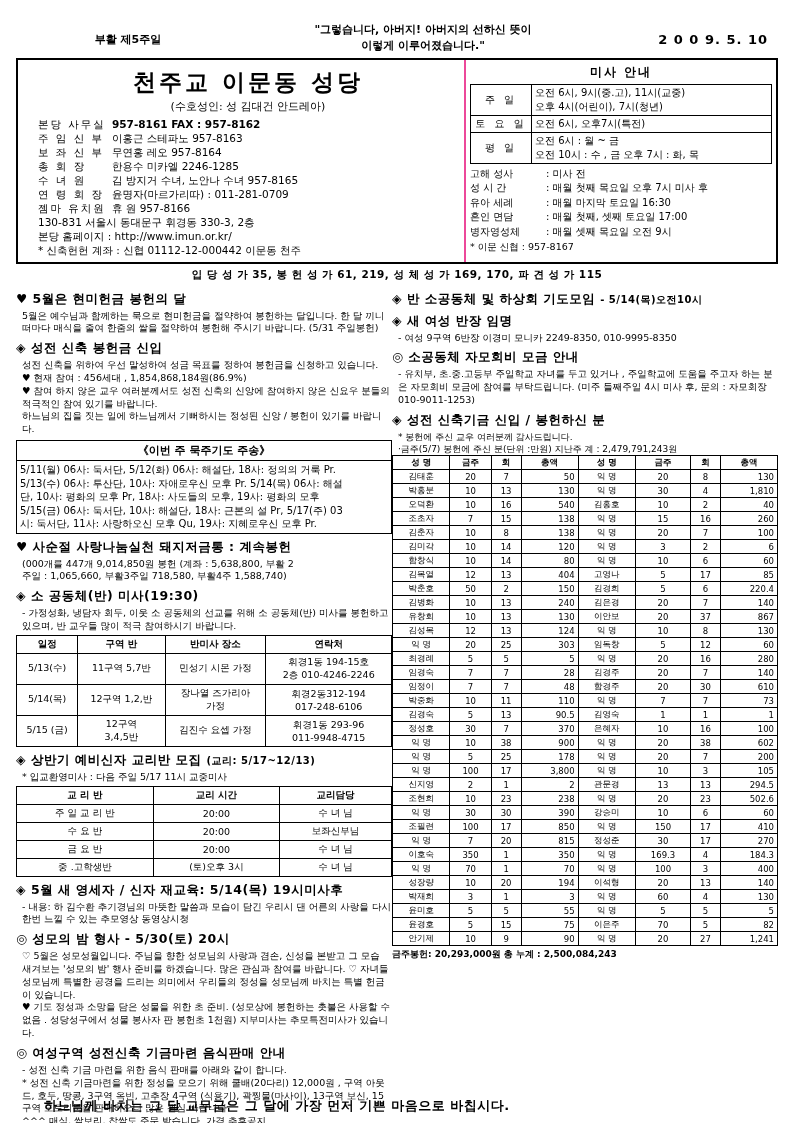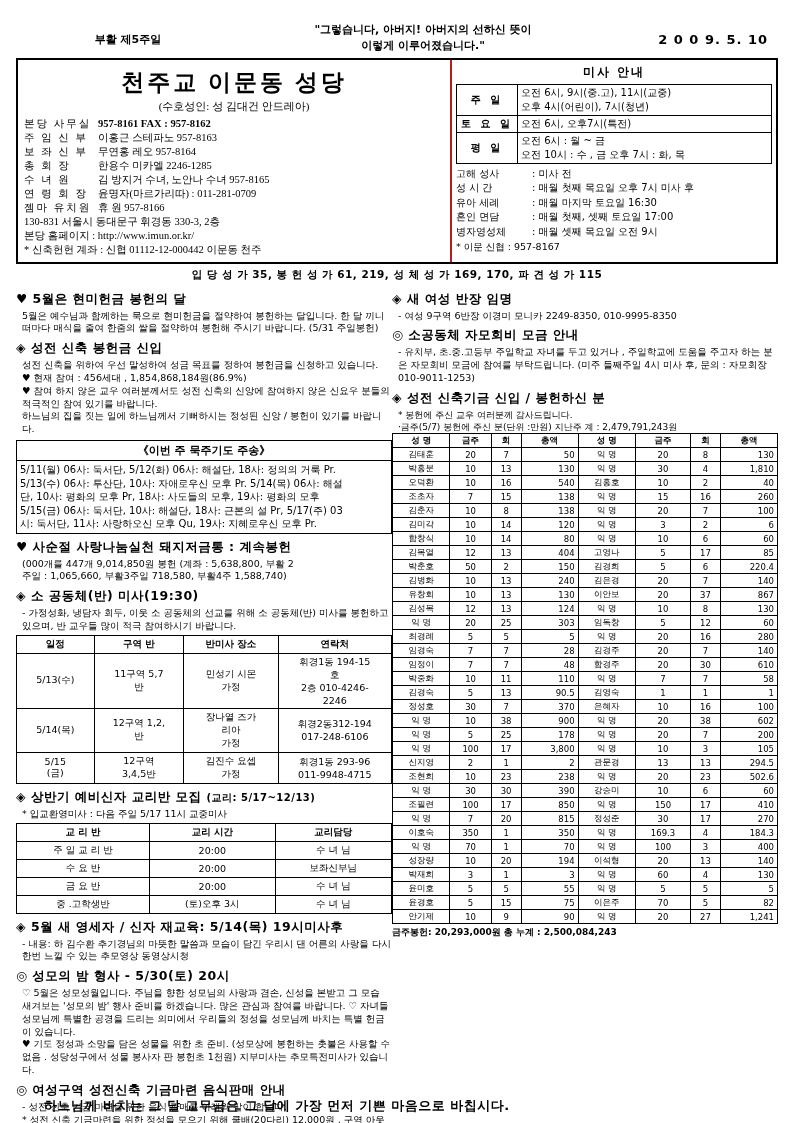--- a/index.html
+++ b/index.html
@@ -14,35 +14,35 @@
   .page { position:relative; width:794px; height:1123px; box-sizing:border-box; padding:0; }
 
   
   .top-header { display:flex; align-items:center; padding:22px 26px 4px 28px; }
   .th-left { width:200px; font-size:11px; font-weight:bold; text-align:center; padding-top:4px;}
   .th-mid { flex:1; text-align:center; font-size:11px; font-weight:bold; line-height:1.45; }
   .th-right { width:150px; text-align:right; font-size:13px; font-weight:bold; letter-spacing:1px; padding-top:4px;}
 
   
   .masthead { display:flex; margin:0 16px; border:2px solid #000; }
-  .mh-left { width:420px; border-right:2px solid #b91c1c; padding:4px 6px 4px 6px;font-family:Liberation Serif, serif; }
+  .mh-left { width:420px; border-right:2px solid #ec4899; padding:4px 6px 4px 20px; }
   .mh-title { text-align:center; font-size:23px; font-weight:bold; letter-spacing:3px; margin:3px 0 1px; }
   .mh-sub { text-align:center; font-size:11px; margin-bottom:3px; }
   .mh-lines { font-size:10.5px; line-height:1.34; }
   .mh-lines .row { display:flex; }
   .mh-lines .lbl { width:74px; letter-spacing:2px; }
   .mh-lines .val { flex:1; }
   .mh-lines .b { font-weight:bold; }
   .mh-free { font-size:10.5px; line-height:1.34; }
 
   .mh-right { flex:1; padding:3px 4px; }
   .mh-right .cap { text-align:center; font-weight:bold; font-size:12px; margin:1px 0 3px; letter-spacing:2px;}
   table.misa { width:100%; border-collapse:collapse; font-size:10px; }
   table.misa td { border:1px solid #000; padding:1px 3px; vertical-align:middle; }
-  table.misa td.k { width:54px; text-align:center; font-weight:bold; letter-spacing:3px;}
+  table.misa td.k { width:54px; text-align:center; font-weight:normal; letter-spacing:3px;}
   .sub2 { font-size:10px; line-height:1.45; margin-top:3px; }
   .sub2 .r { display:flex; }
   .sub2 .r .a { width:76px; }
   .sub2 .r .b { flex:1; }
   .mh-tel { font-size:9.5px; margin-top:2px; }
 
   
   .hymnbar { text-align:center; font-size:10.5px; font-weight:bold; margin:4px 0 4px; letter-spacing:0.5px;}
 
   
@@ -51,21 +51,21 @@
   .col.left { width:376px; }
   .col.right { flex:1; }
 
   h3.sec { font-size:12.5px; font-weight:bold; margin:5px 0 2px; letter-spacing:0.5px;}
   .body { font-size:9.5px; line-height:1.35; margin:0 0 2px 6px; }
 
   .boxhead { border:1.5px solid #000; text-align:center; font-weight:bold; font-size:11px; padding:2px 0; margin:4px 0 0; }
   .prayer { border:1.5px solid #000; border-top:none; font-size:10px; line-height:1.35; padding:2px 3px; }
 
   table.grid { width:100%; border-collapse:collapse; font-size:9.5px; }
-  table.grid td, table.grid th { border:1px solid #000; padding:2px 18px; text-align:center; font-weight:normal; }
+  table.grid td, table.grid th { border:1px solid #000; padding:2px 3px; text-align:center; font-weight:normal; }
   table.grid th { font-weight:bold; }
 
   
   table.don { width:100%; border-collapse:collapse; font-size:8.5px; }
   table.don td, table.don th { border:1px solid #000; padding:0px 2px; text-align:center; height:13px; }
   table.don th { font-weight:bold; }
   table.don td.name { text-align:center; }
   table.don td.amt { text-align:right; padding-right:3px; }
 
   .smallnote { font-size:9px; line-height:1.35; margin-left:6px;}
@@ -279,20 +279,24 @@
 ♥ 기도 정성과 소망을 담은 성물을 위한 초 준비. (성모상에 봉헌하는 촛불은 사용할 수 없음 . 성당성구에서 성물 봉사자 판 봉헌초 1천원) 지부미사는 추모특전미사가 있습니다.</div>
 
       <h3 class="sec">◎ 여성구역 성전신축 기금마련 음식판매 안내</h3>
       <div class="body" style="white-space:pre-line">- 성전 신축 기금 마련을 위한 음식 판매를 아래와 같이 합니다.
 * 성전 신축 기금마련을 위한 정성을 모으기 위해 쿨배(20다리) 12,000원 , 구역 아웃드, 호두, 땅콩, 3구역 옥빈, 고추장 4구역 (식용기), 곽찡물(마사이), 13구역 보신, 15구역 도토리묵을 판매하오니 많은 관심 바랍니다.
 ^^^ 매실, 쌀보리, 찹쌀도 주문 받습니다. 가격 추후공지</div>
     </div>
 
     <div class="col right">
 
+      <h3 class="sec">
+        <span>◈ 반 소공동체 및 하상회 기도모임</span>
+        <span style="font-size:10px">- 5/14(목)오전10시</span>
+      </h3>
 
       <h3 class="sec">◈ 새 여성 반장 임명</h3>
       <div class="body">- 여성 9구역 6반장 이경미 모니카 2249-8350,  010-9995-8350</div>
 
       <h3 class="sec">◎ 소공동체 자모회비 모금 안내</h3>
       <div class="body">- 유치부, 초.중.고등부 주일학교 자녀를 두고 있거나 , 주일학교에 도움을 주고자 하는 분은 자모회비 모금에 참여를 부탁드립니다. (미주 들째주일 4시 미사 후, 문의 : 자모회장 010-9011-1253)</div>
 
       <h3 class="sec">◈ 성전 신축기금  신입 / 봉헌하신 분</h3>
       <div class="smallnote" style="white-space:pre-line">* 봉헌에 주신 교우 여러분께 감사드립니다.
 ·금주(5/7) 봉헌에 주신 분(단위 :만원)    지난주 계 : 2,479,791,243원</div>
@@ -472,21 +476,21 @@
               <td class="amt">610</td>
             </tr>
             <tr>
               <td class="name">박중화</td>
               <td class="">10</td>
               <td class="">11</td>
               <td class="amt">110</td>
               <td class="name">익  명</td>
               <td class="">7</td>
               <td class="">7</td>
-              <td class="amt">58</td>
+              <td class="amt">73</td>
             </tr>
             <tr>
               <td class="name">김경숙</td>
               <td class="">5</td>
               <td class="">13</td>
               <td class="amt">90.5</td>
               <td class="name">김영숙</td>
               <td class="">1</td>
               <td class="">1</td>
               <td class="amt">1</td>

